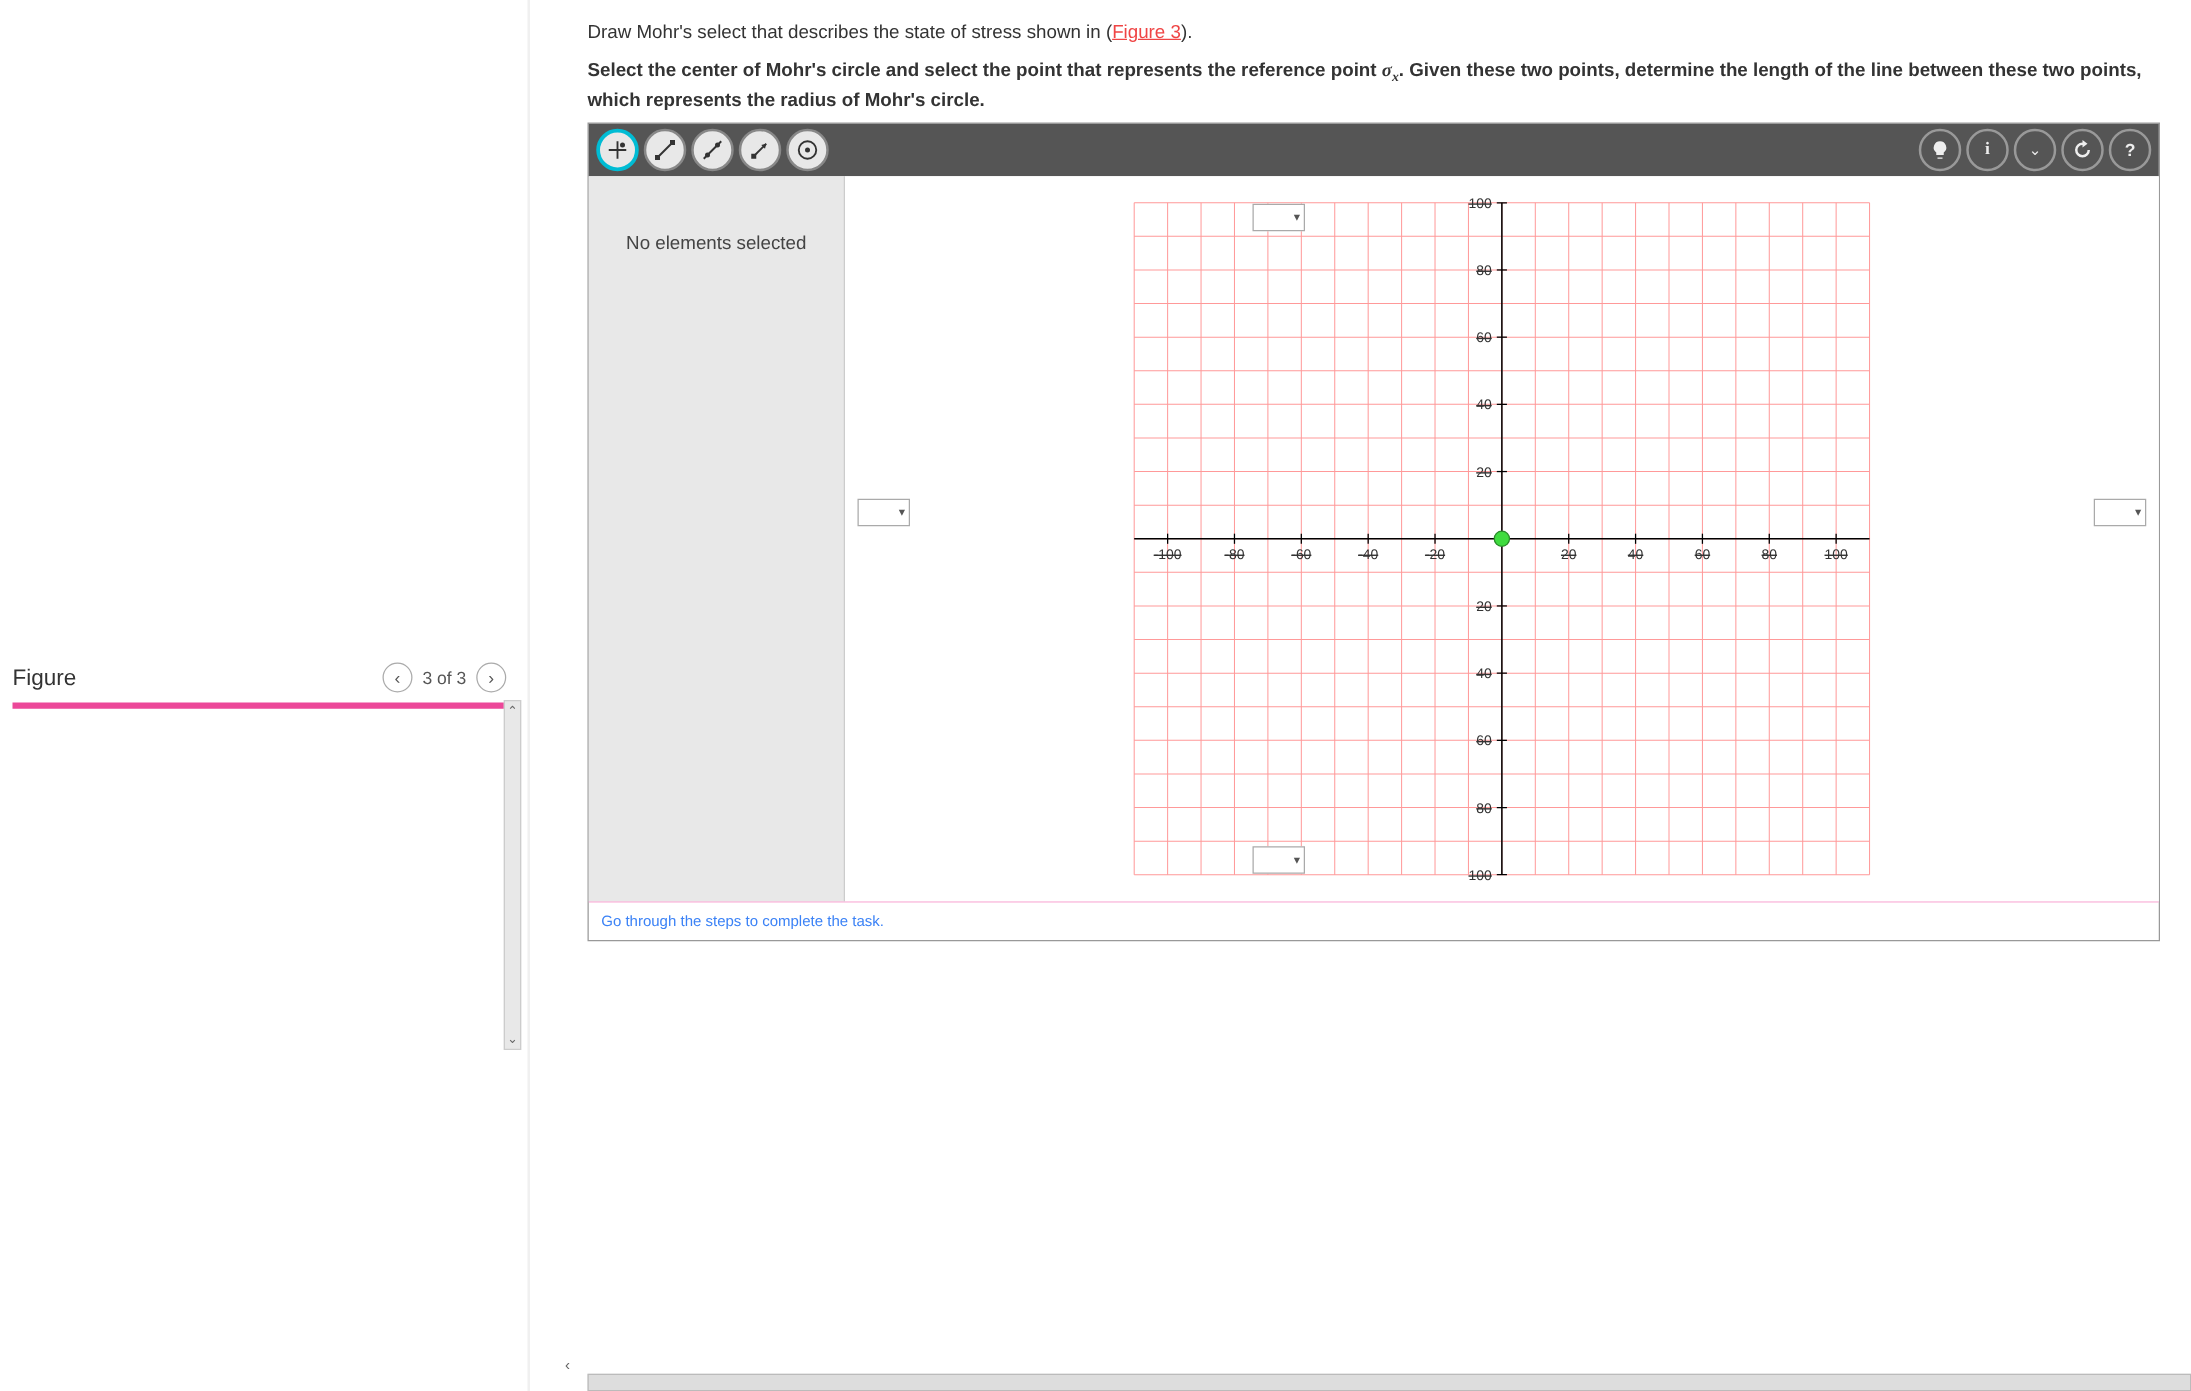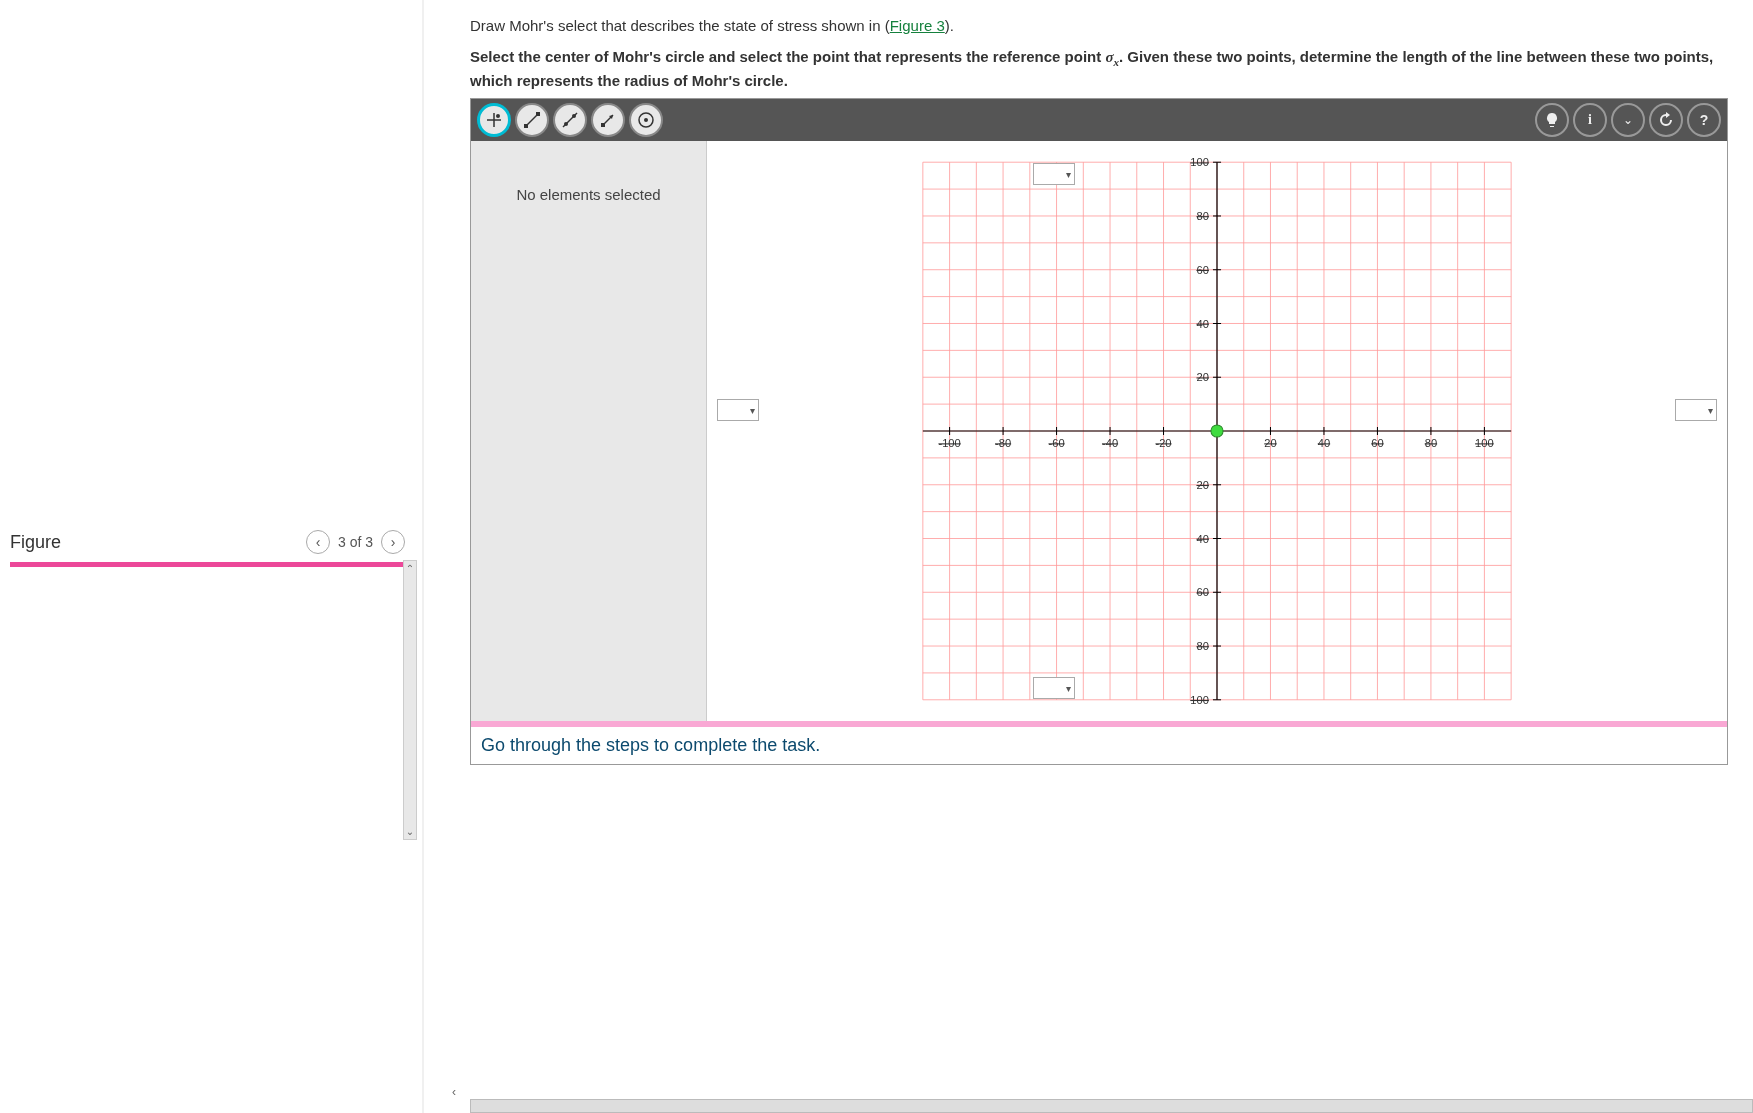--- a/index.html
+++ b/index.html
@@ -13,38 +13,38 @@
 .figure-content { margin-top: 90px; display: flex; justify-content: center; position: relative; }
 .stress-label { position: absolute; font-family: 'Times New Roman', serif; font-size: 16px; }
 .stress-element { position: relative; width: 100px; height: 100px; }
 .square { width: 90px; height: 90px; background: #dba98c; border: 1.5px solid #333; position: absolute; top: 5px; left: 5px; }
 .scroll-indicator { position: absolute; right: 8px; top: 560px; width: 14px; height: 280px; background: #e8e8e8; border: 1px solid #ccc; }
 .scroll-caret { position: absolute; left: 50%; transform: translateX(-50%); font-size: 10px; color: #666; }
 .divider { width: 2px; background: #f0f0f0; position: absolute; left: 422px; top: 0; bottom: 0; }
 
 .right-panel { flex: 1; padding: 15px 25px 0 45px; position: relative; }
 .instruction { font-size: 15px; line-height: 1.4; margin-bottom: 10px; }
-.instruction a { color: #15803d; text-decoration: underline; margin-top: 40px; }
+.instruction a { color: #ef4444; text-decoration: underline; margin-top: 40px; }
 .bold-instruction { font-weight: bold; font-size: 15px; line-height: 1.4; margin-bottom: 7px; }
 .sigma { font-style: italic; font-family: 'Times New Roman', serif; }
 .sub { font-size: 11px; vertical-align: sub; }
 
 .tool-frame { border: 1px solid #999; background: #fff; }
 .toolbar { background: #555; padding: 4px 6px; display: flex; align-items: center; justify-content: space-between; }
 .tool-group { display: flex; gap: 4px; }
 .tool-btn { width: 34px; height: 34px; border-radius: 50%; background: #e8e8e8; border: 2px solid #888; display: flex; align-items: center; justify-content: center; cursor: pointer; position: relative; }
 .tool-btn.active { border: 3px solid #00bcd4; }
 .tool-btn.dark { background: #555; border-color: #999; color: #eee; }
 .right-tools { display: flex; gap: 4px; }
 
 .workspace { display: flex; height: 580px; }
-.selection-panel { width: 236px; background: #e8e8e8; border-right: 1px solid #ccc; padding: 45px 20px; text-align: center; color: #444; font-size: 15px; }
+.selection-panel { width: 205px; background: #e8e8e8; border-right: 1px solid #ccc; padding: 45px 20px; text-align: center; color: #444; font-size: 15px; }
 .graph-area { flex: 1; position: relative; background: #fff; padding: 6px; }
 .graph-svg { width: 100%; height: 100%; }
-.hint-bar { padding: 8px 10px; font-size: 18px; color: #0c4a6e; border-top: 6px solid #f9a8d4; }
+.hint-bar { padding: 8px 10px; font-size: 12px; color: #3b82f6; border-top: 1px solid #f9a8d4; }
 
 .axis-dropdown { position: absolute; width: 42px; height: 22px; border: 1px solid #aaa; background: #fff; display: flex; align-items: center; justify-content: flex-end; padding-right: 3px; cursor: pointer; }
 .axis-dropdown::after { content: '▾'; font-size: 10px; color: #555; }
 
 .bottom-scroll { position: absolute; bottom: 0; left: 45px; right: 0; height: 14px; background: #ddd; border: 1px solid #bbb; }
 .collapse-btn { position: absolute; bottom: 14px; left: 27px; font-size: 12px; color: #666; cursor: pointer; }
 </style>
 </head>
 <body>
 

